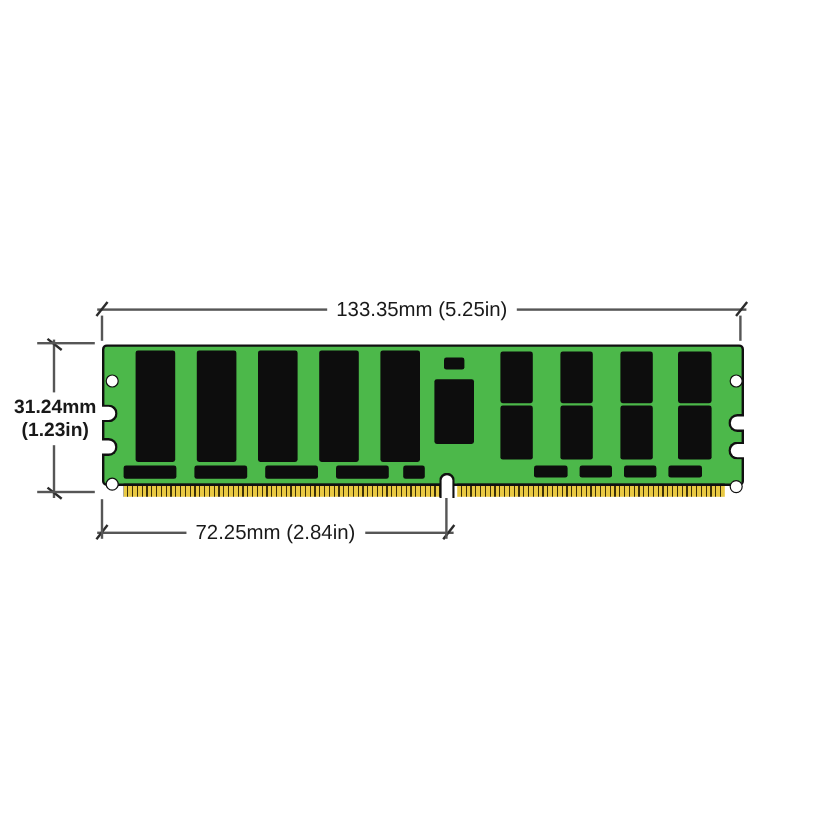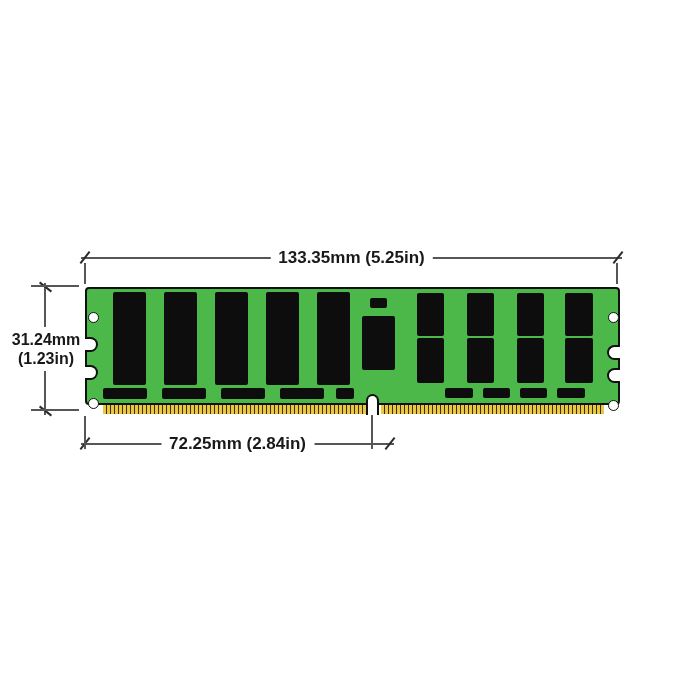--- a/index.html
+++ b/index.html
@@ -6,21 +6,21 @@
   .canvas{position:relative;width:700px;height:700px;background:#fff;overflow:hidden;
           font-family:"Liberation Sans","DejaVu Sans",sans-serif;color:#191919;}
 
   
   .dim{position:absolute;}
   .dline-h{position:absolute;left:-4px;right:-4px;top:7px;height:2px;background:var(--dim-line,#565656);}
   .dline-v{position:absolute;top:-4px;bottom:-4px;left:6px;width:2px;background:var(--dim-line,#565656);}
   .tickh{position:absolute;top:0;width:2px;height:15px;background:var(--tick-dark,#2b2b2b);transform:rotate(38deg);}
   .tickv{position:absolute;left:0;width:15px;height:2px;background:var(--tick-dark,#2b2b2b);transform:rotate(38deg);}
   .dim-text{position:absolute;left:50%;top:-3px;transform:translateX(-50%);white-space:nowrap;
-            font-size:17px;font-weight:700;line-height:21px;}
+            font-size:17px;font-weight:400;line-height:21px;}
   .dim-text span{background:#fff;padding:0 8px;}
   .dim-text-v{position:absolute;left:50%;top:50%;transform:translate(-50%,-50%);background:#fff;
               padding:3px 3px;text-align:center;font-size:16px;font-weight:700;line-height:19px;white-space:nowrap;}
   .ext{position:absolute;background:var(--dim-line,#565656);}
   .ext.v{width:2px;} .ext.h{height:2px;}
 
   
   .module{position:absolute;left:85px;top:287px;width:535px;height:127px;}
   .pcb{position:absolute;left:0;top:0;width:535px;height:118px;box-sizing:border-box;
        background:var(--pcb-green,#4CB84A);border:2px solid var(--outline-black,#101010);border-radius:4px;z-index:1;}
@@ -129,21 +129,21 @@
     <div class="enotch r" style="top:81px;"></div>
     <div class="holes-layer">
         <div class="hole" style="left: 2.5px; top: 24.5px;"></div>
         <div class="hole" style="left: 522.5px; top: 24.5px;"></div>
         <div class="hole" style="left: 2.5px; top: 110.5px;"></div>
         <div class="hole" style="left: 522.5px; top: 112.5px;"></div>
       </div>
 
   </div>
 
-  <div class="dim" style="left:85px;top:436px;width:289px;height:16px;padding-left:16px;">
+  <div class="dim" style="left:85px;top:436px;width:289px;height:16px;">
     <div class="dline-h"></div>
     <div class="tickh" style="left:-1px;"></div>
     <div class="tickh" style="right:-1px;"></div>
     <div class="dim-text"><span>72.25mm (2.84in)</span></div>
   </div>
   <div class="ext v" style="left:84px;top:416px;height:33px;"></div>
   <div class="ext v" style="left:371px;top:414px;height:35px;"></div>
 
 </div>
 

